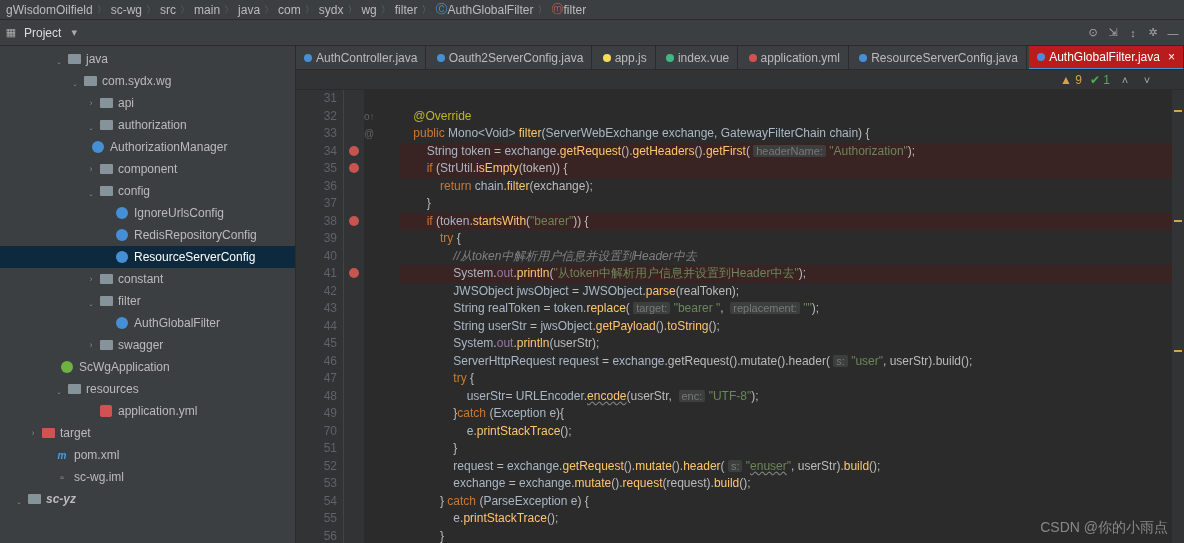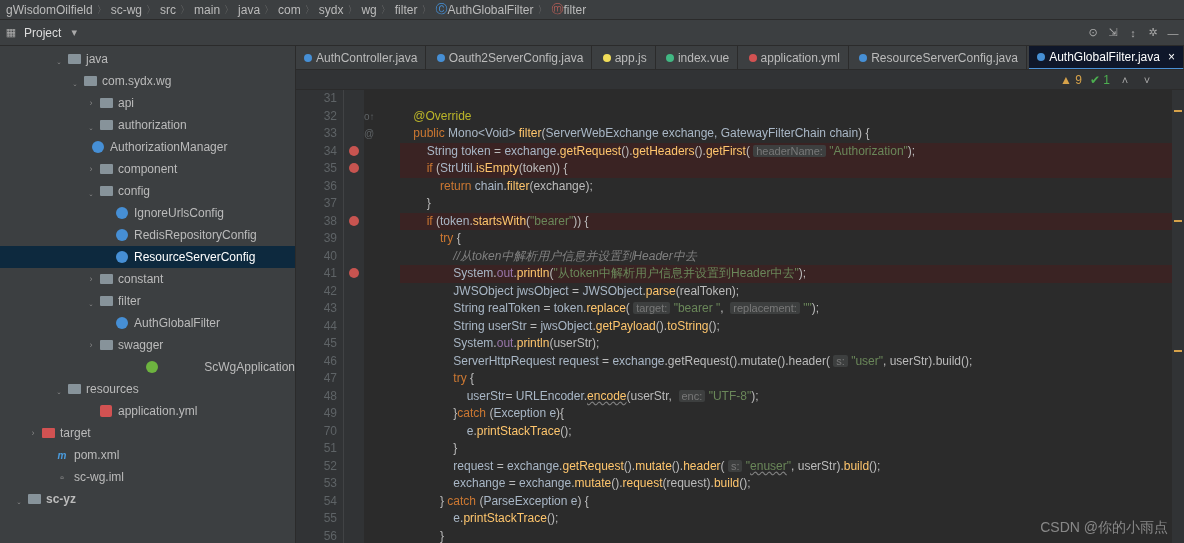--- a/index.html
+++ b/index.html
@@ -17,21 +17,21 @@
   .row.sel { background:#0d293e; color:#fff; }
   .row .ch { width:14px; text-align:center; color:#888; font-size:9px; }
   .row .ic { width:16px; height:16px; margin-right:4px; display:flex; align-items:center; justify-content:center; font-size:10px; }
   .folder-ic { background:#87939a; width:13px; height:10px; border-radius:1px; }
   .java-ic { background:#468fd5; border-radius:50%; width:12px; height:12px; }
   .yml-ic { width:12px; height:12px; background:#d25252; border-radius:2px; }
   .spring-ic { width:12px; height:12px; background:#6db33f; border-radius:50%; }
   .editor { flex:1; display:flex; flex-direction:column; background:#2b2b2b; position:relative; }
   .tabs { display:flex; height:24px; background:#3c3f41; border-bottom:1px solid #2b2b2b; overflow:hidden;justify-content:space-between; }
   .tab { display:flex; align-items:center; padding:0 8px; height:24px; border-right:1px solid #2b2b2b; color:#bbb; font-size:11px; gap:4px; cursor:pointer; }
-  .tab.active { background:#0f172a; color:#fff; border-bottom:2px solid #4b91d6; box-sizing:border-box; }
+  .tab.active { background:#b91c1c; color:#fff; border-bottom:2px solid #4b91d6; box-sizing:border-box; }
   .tab .dot { width:8px; height:8px; border-radius:50%; }
   .status { height:20px; background:#313335; border-bottom:1px solid #2b2b2b; display:flex; justify-content:flex-end; align-items:center; padding:0 30px; gap:8px; font-size:11px; }
   .status .warn { color:#d6a24a; }
   .status .ok { color:#4caf50; }
   .code { flex:1; display:flex; overflow:hidden; font-family:Consolas,monospace; font-size:12.5px; line-height:17.5px; position:relative; }
   .gutter { width:48px; background:#313335; text-align:right; padding-right:6px; color:#5e6366; border-right:1px solid #414345; }
   .bp { width:20px; background:#313335; position:relative; }
   .bp .circle { width:10px; height:10px; border-radius:50%; background:#c75450; position:absolute; left:5px; }
   .canvas { flex:1; padding-left:36px; position:relative; }
   .line { height:17.5px; white-space:pre; }
@@ -185,21 +185,21 @@
           </span>
           <span>AuthGlobalFilter</span>
         </div>
         <div class="row" style="padding-left: 84px;">
           <span class="ch">›</span>
           <span class="ic">
             <div class="folder-ic"></div>
           </span>
           <span>swagger</span>
         </div>
-        <div class="row" style="padding-left: 89px; justify-content: space-between;">
+        <div class="row" style="padding-left: 45px;">
           <span class="ch"></span>
           <span class="ic">
             <div class="spring-ic"></div>
           </span>
           <span>ScWgApplication</span>
         </div>
         <div class="row" style="padding-left: 52px;">
           <span class="ch">ˬ</span>
           <span class="ic">
             <div class="folder-ic"></div>
@@ -228,21 +228,21 @@
         <div class="row" style="padding-left: 40px;">
           <span class="ch"></span>
           <span class="ic">▫</span>
           <span>sc-wg.iml</span>
         </div>
         <div class="row" style="padding-left: 12px;">
           <span class="ch">ˬ</span>
           <span class="ic">
             <div class="folder-ic"></div>
           </span>
-          <span style="font-weight: bold;">sc-yz</span>
+          <span style="font-weight: bold; font-style: italic;">sc-yz</span>
         </div>
       </div>
   </div>
   <div class="editor">
     <div class="tabs" id="tabs">
         <div class="tab">
           <span class="dot" style="background: rgb(70, 143, 213);"></span>
           <span>AuthController.java</span>
         </div>
         <div class="tab">

